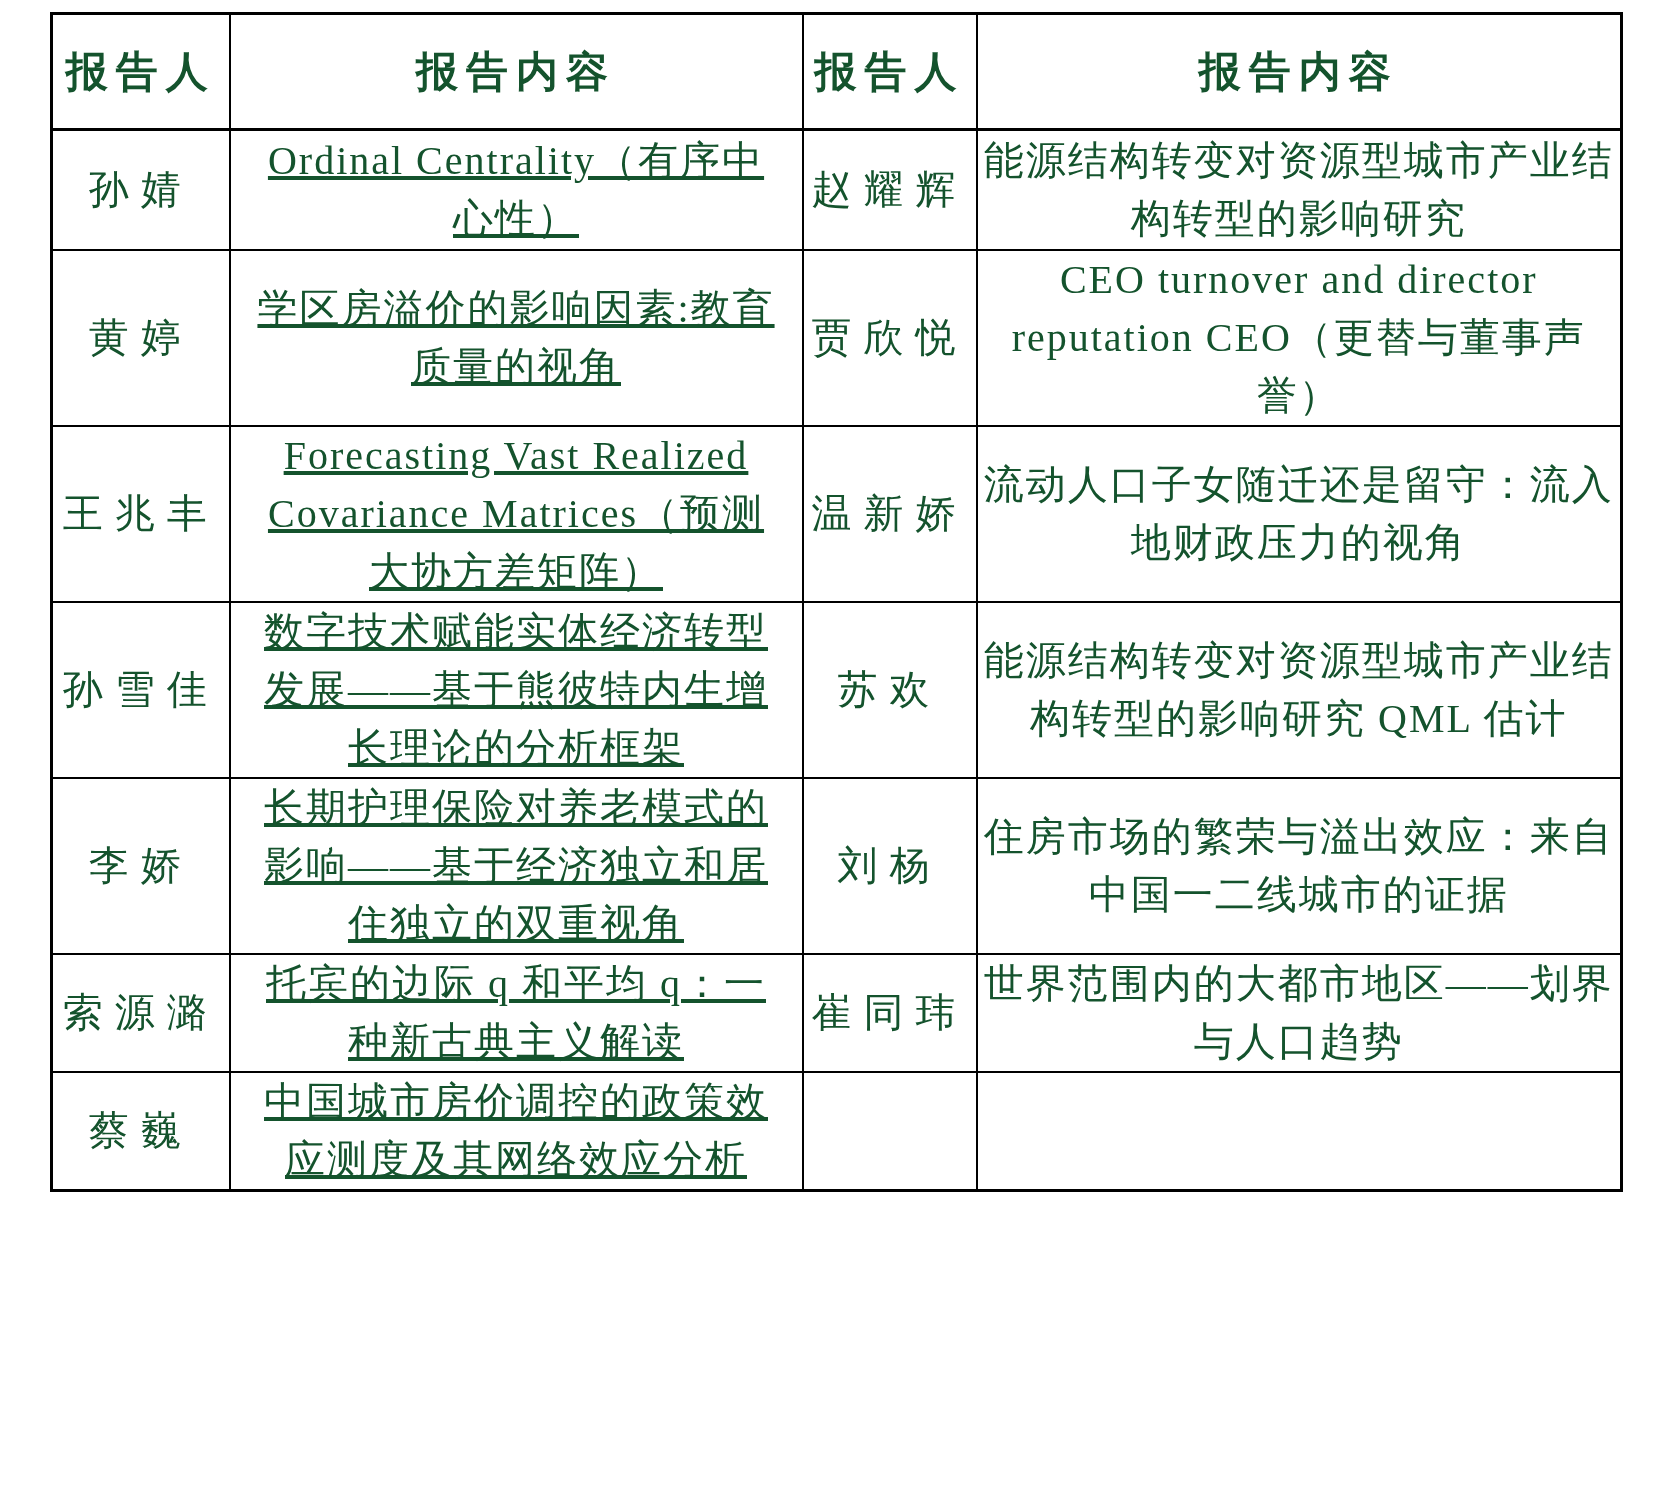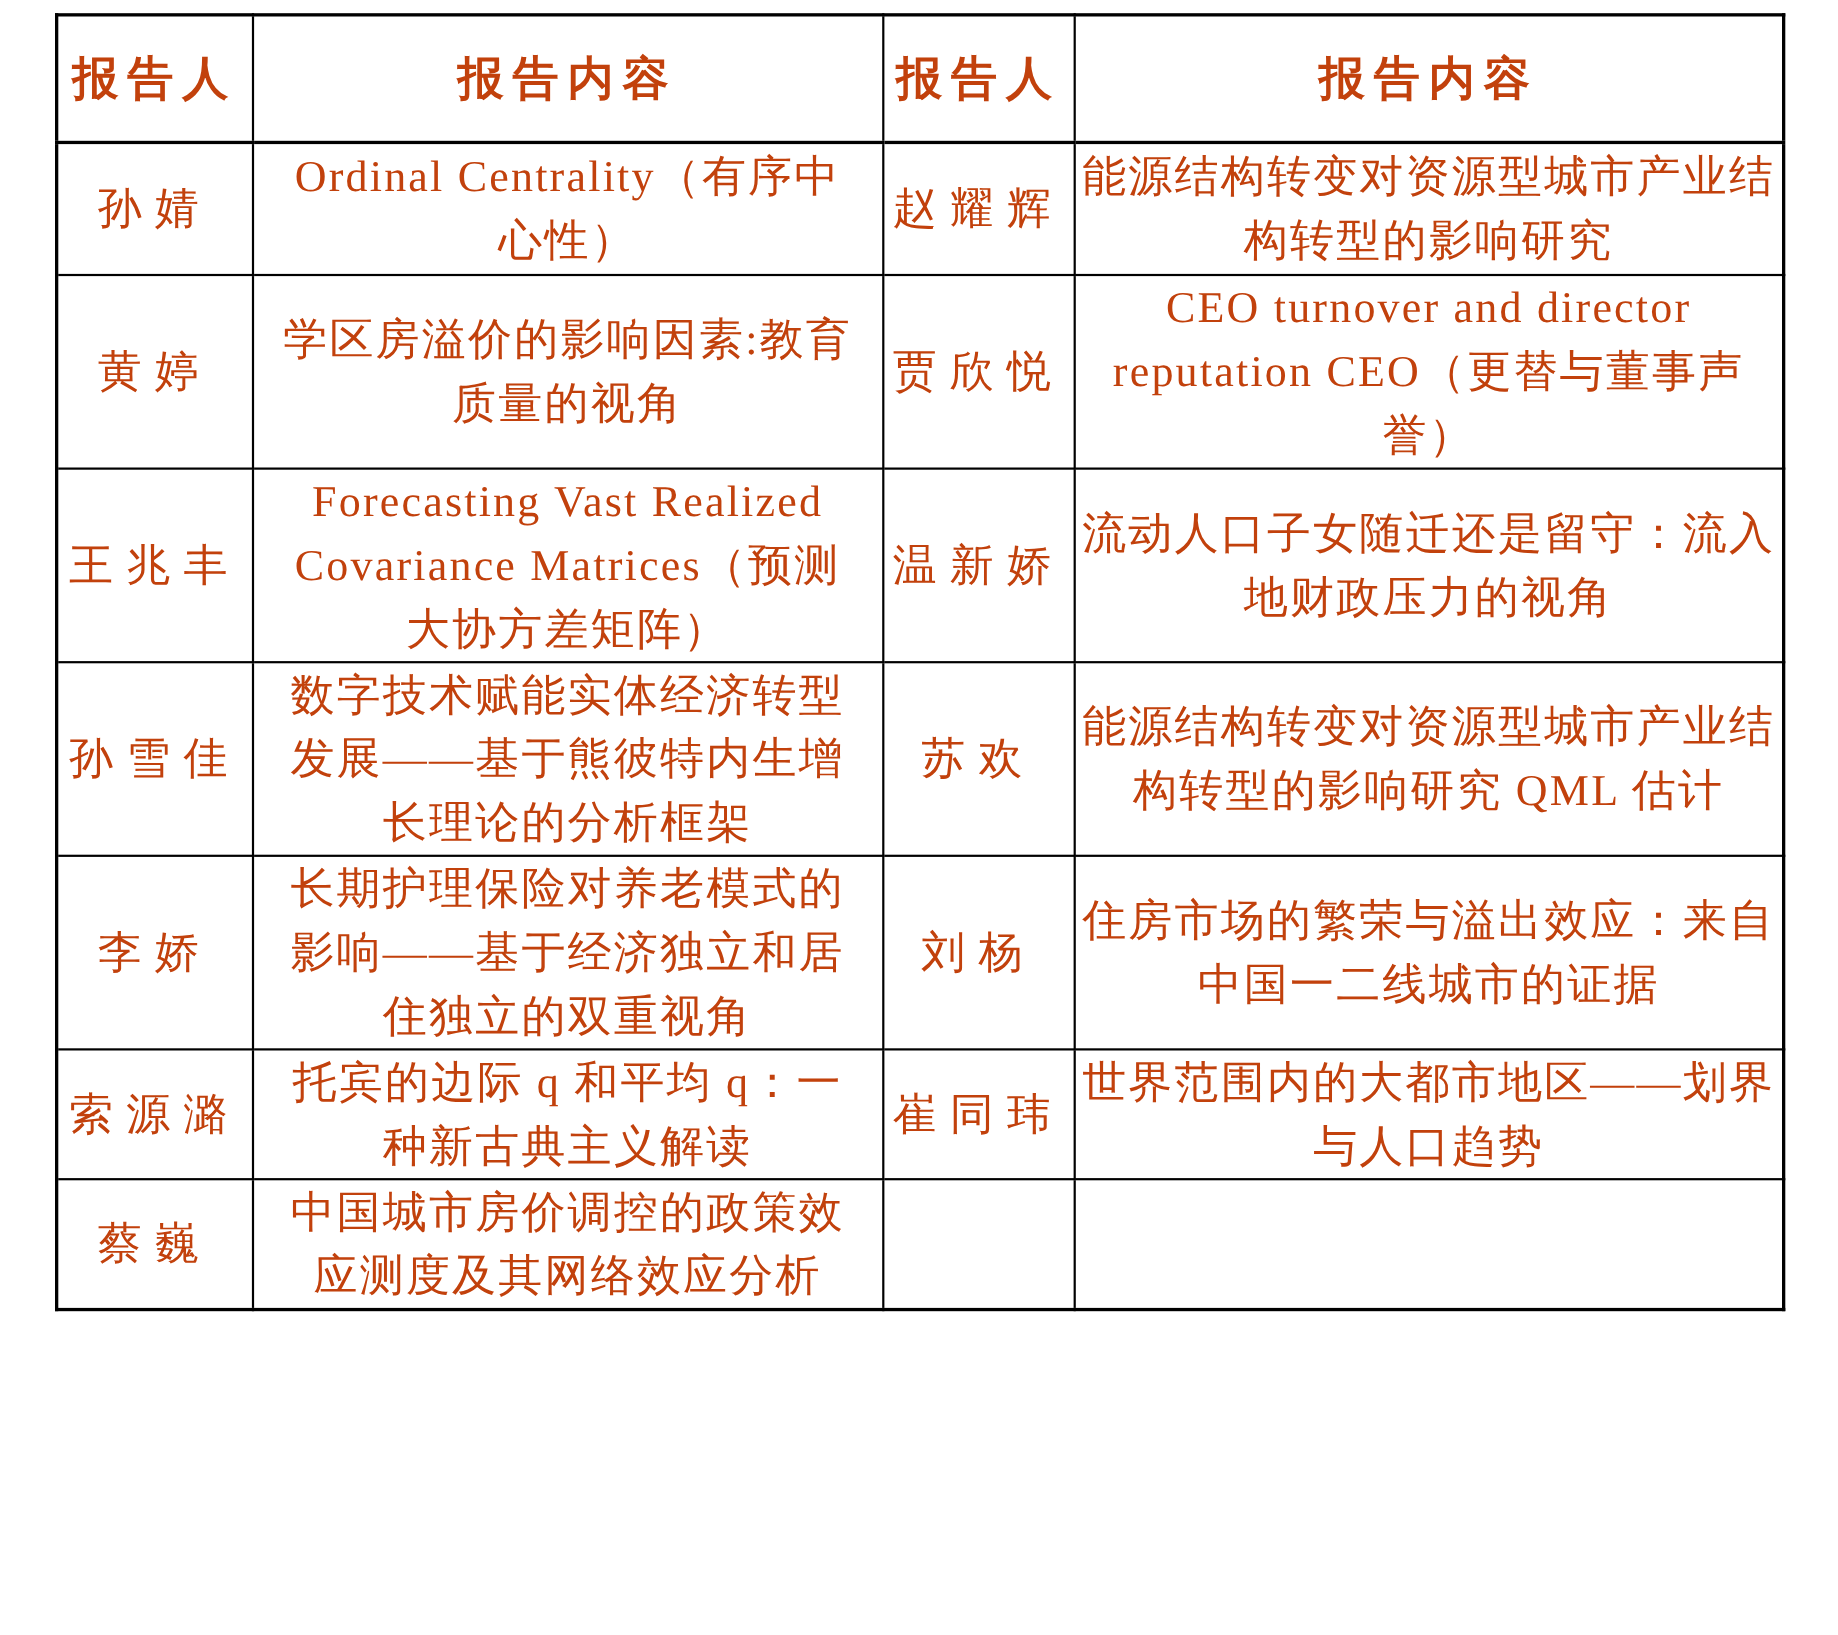--- a/index.html
+++ b/index.html
@@ -6,21 +6,21 @@
     margin: 0;
     padding: 0;
     background: #ffffff;
   }
   .page {
     position: relative;
     width: 1671px;
     height: 1486px;
     background: #ffffff;
     font-family: "Liberation Serif", "DejaVu Serif", serif;
-    color: #c2410c;
+    color: #14532d;
     overflow: hidden;
   }
   table.report-table {
     position: absolute;
     left: 50px;
     top: 12px;
     width: 1570px;
     border-collapse: collapse;
     table-layout: fixed;
     border: 3px solid #000000;
@@ -44,20 +44,21 @@
     font-size: 42px;
     letter-spacing: 8px;
     border-bottom: 3px solid #000000;
   }
   td.name {
     letter-spacing: 12px;
   }
   td.content-l {
     letter-spacing: 2px;
     padding: 0 24px;
+    text-decoration: underline;
   }
   td.content-r {
     letter-spacing: 2px;
     padding: 0 1px;
   }
 </style>
 </head>
 <body>
 
 <div class="page">

